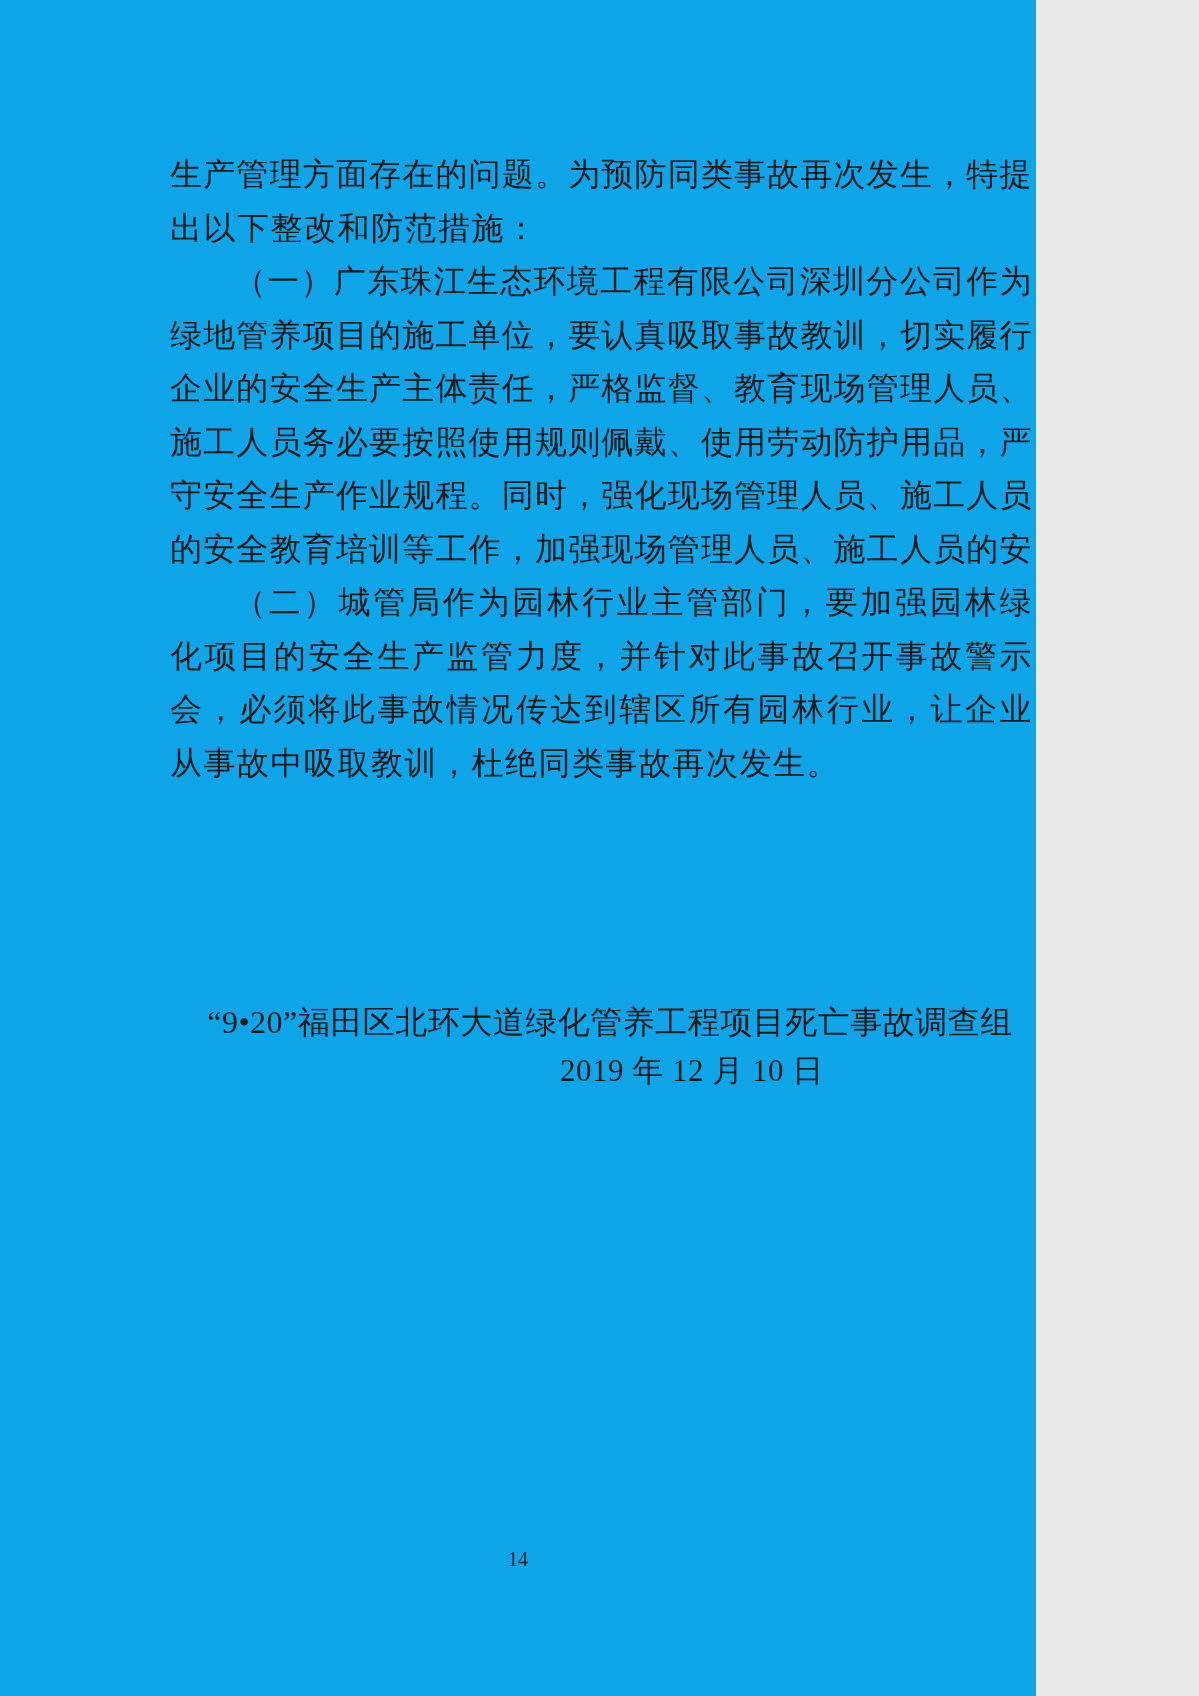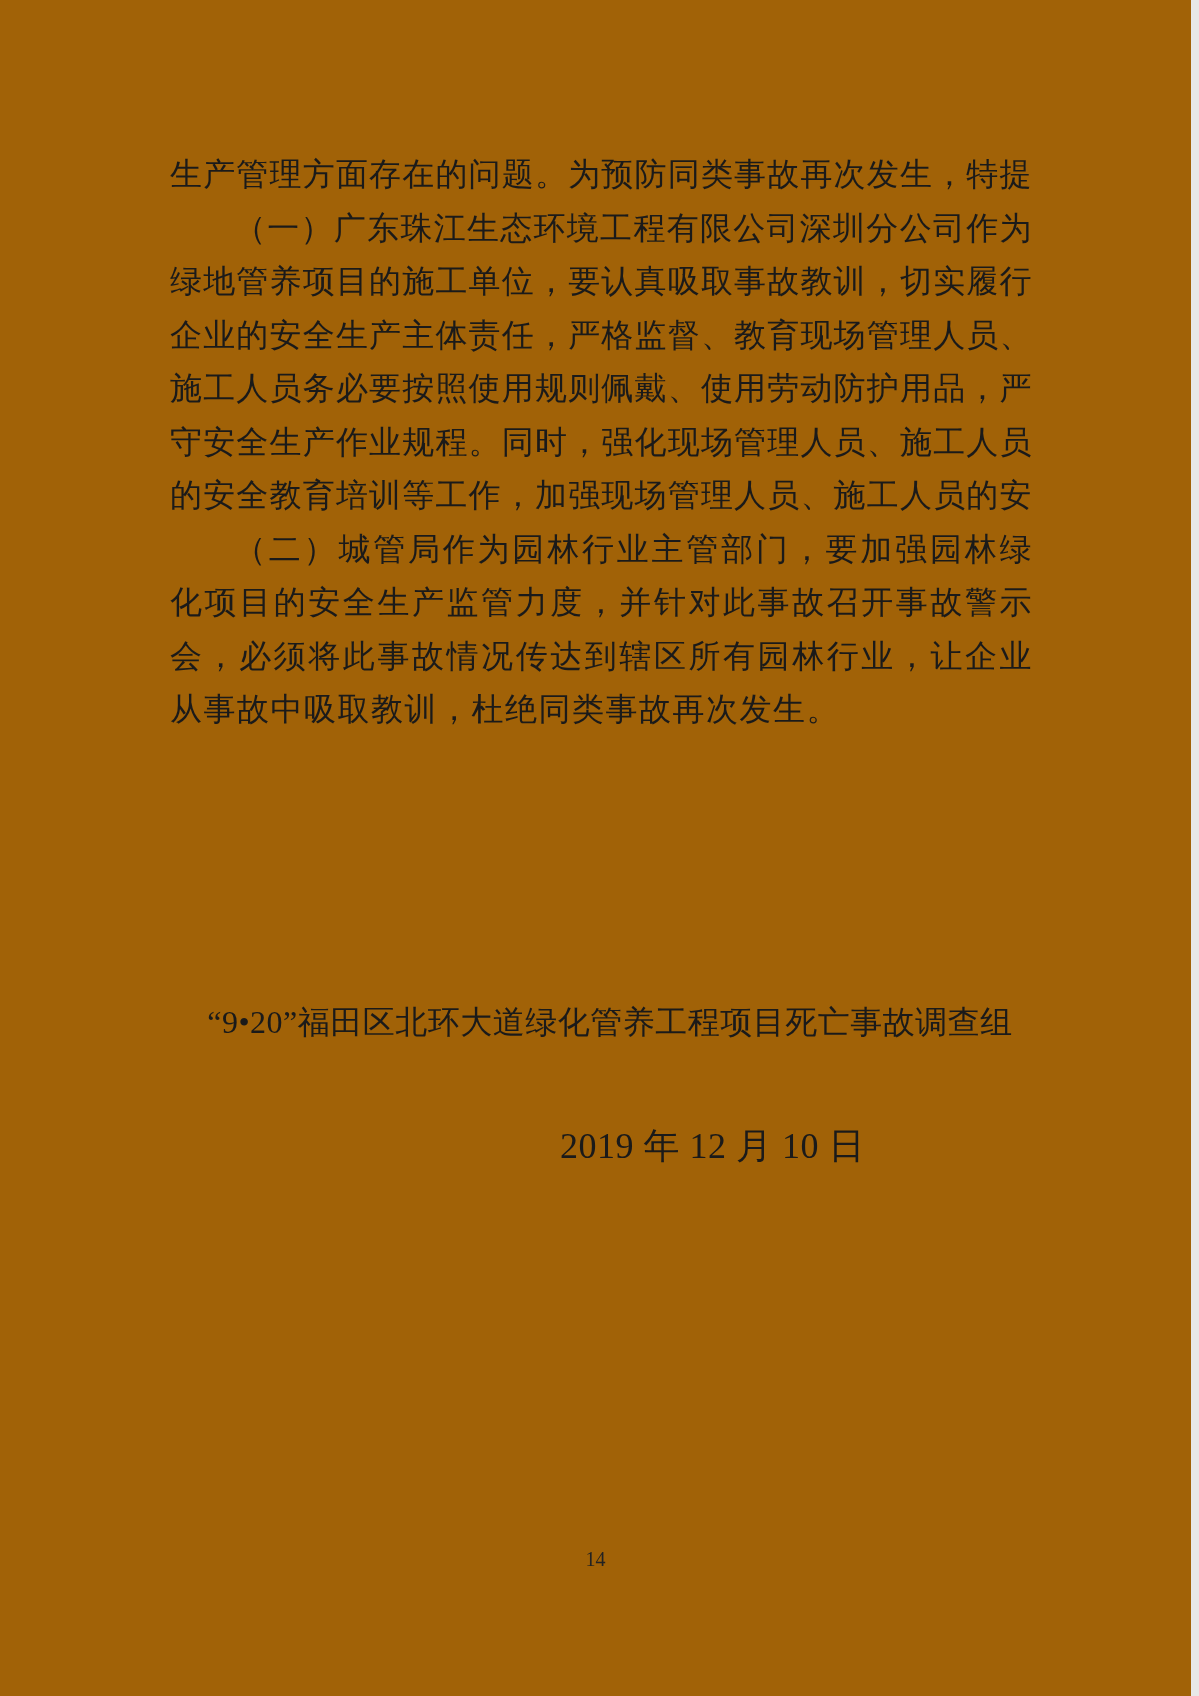--- a/index.html
+++ b/index.html
@@ -2,23 +2,23 @@
 <html><head>
 <meta charset="utf-8">
 <style>
   html, body {
     margin: 0;
     padding: 0;
     background: #e8e8e8;
   }
   .page {
     position: relative;
-    width: 1191px;
+    width: 1036px;
     height: 1696px;
-    background: #a16207;
+    background: #0ea5e9;
     overflow: hidden;
     font-family: "Liberation Serif", "DejaVu Serif", serif;
     color: #1a1a1a;
   }
   .text-column {
     position: absolute;
     left: 170px;
     top: 148px;
     width: 862px;
     font-size: 32px;
@@ -47,22 +47,22 @@
     box-sizing: border-box;
     font-size: 32px;
     line-height: 53.5px;
     letter-spacing: 0.5px;
     white-space: nowrap;
     text-align: center;
   }
   .date {
     position: absolute;
     left: 560px;
-    top: 1120px;
-    font-size: 36px;
+    top: 1044px;
+    font-size: 31px;
     line-height: 53.5px;
     letter-spacing: 0.5px;
     white-space: nowrap;
   }
   .page-number {
     position: absolute;
     left: 0;
     top: 1548px;
     width: 100%;
     text-align: center;
@@ -70,20 +70,21 @@
     font-size: 20px;
     color: #222222;
   }
 </style>
 </head>
 <body>
 
 <div class="page">
   <div class="text-column" id="body-lines">
       <div class="line">生产管理方面存在的问题。为预防同类事故再次发生，特提</div>
+      <div class="line no-stretch">出以下整改和防范措施：</div>
       <div class="line indent">（一）广东珠江生态环境工程有限公司深圳分公司作为</div>
       <div class="line">绿地管养项目的施工单位，要认真吸取事故教训，切实履行</div>
       <div class="line">企业的安全生产主体责任，严格监督、教育现场管理人员、</div>
       <div class="line">施工人员务必要按照使用规则佩戴、使用劳动防护用品，严</div>
       <div class="line">守安全生产作业规程。同时，强化现场管理人员、施工人员</div>
       <div class="line">的安全教育培训等工作，加强现场管理人员、施工人员的安</div>
       <div class="line indent">（二）城管局作为园林行业主管部门，要加强园林绿</div>
       <div class="line">化项目的安全生产监管力度，并针对此事故召开事故警示</div>
       <div class="line">会，必须将此事故情况传达到辖区所有园林行业，让企业</div>
       <div class="line no-stretch">从事故中吸取教训，杜绝同类事故再次发生。</div>

